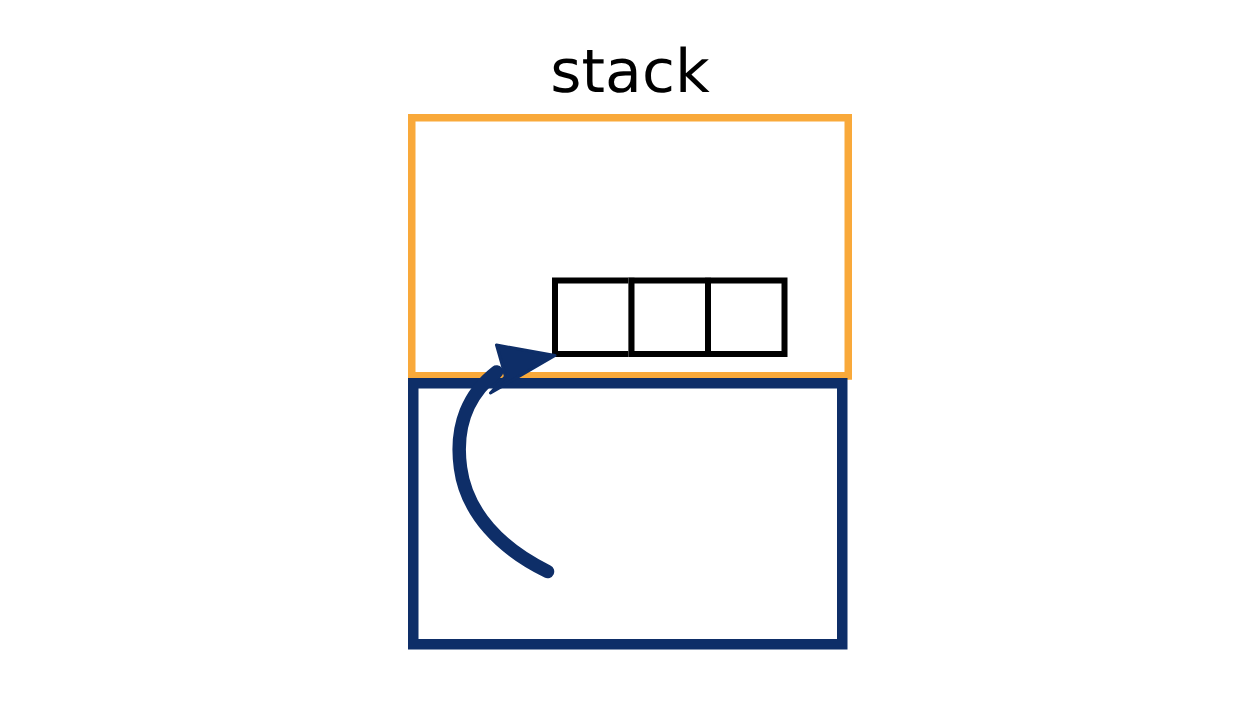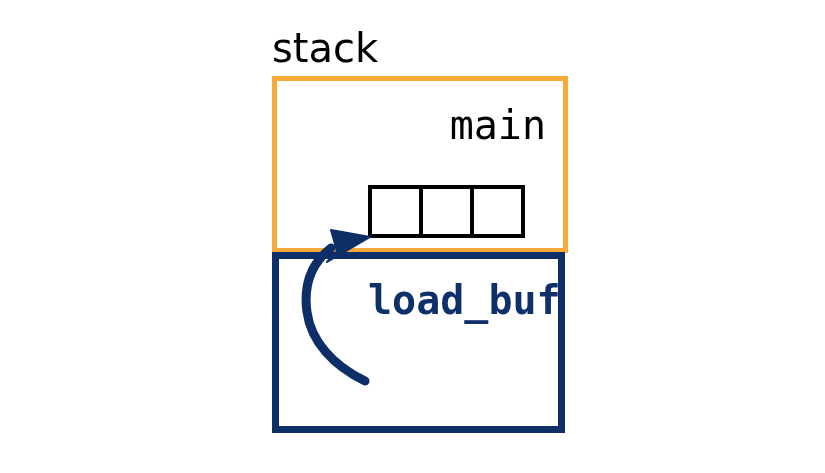--- a/index.html
+++ b/index.html
@@ -17,20 +17,21 @@
     background: #ffffff;
     overflow: hidden;
   }
 
   
   .diagram-title {
     position: absolute;
     left: 272px;
     top: 24px;
     width: 296px;
+    text-align: center;
     font-family: "DejaVu Sans", sans-serif;
     font-size: 40px;
     font-weight: 400;
     color: #000000;
     letter-spacing: 0px;
     line-height: 48px;
     white-space: nowrap;
   }
 
   
@@ -142,23 +143,21 @@
 <div id="canvas">
 
   <div class="diagram-title">stack</div>
 
   <div class="frame-main-bottomline"></div>
 
   <div class="frame frame-main"></div>
 
   <div class="frame frame-callee"></div>
 
-  <div class="frame-label label-main">main</div>
 
-  <div class="frame-label label-callee">load_buf</div>
 
 
   <div class="buf-cells">
     <div class="buf-cell"></div>
     <div class="buf-cell"></div>
     <div class="buf-cell"></div>
   </div>
 
   <svg class="arrow-layer" viewBox="0 0 825 473">
     <g>

